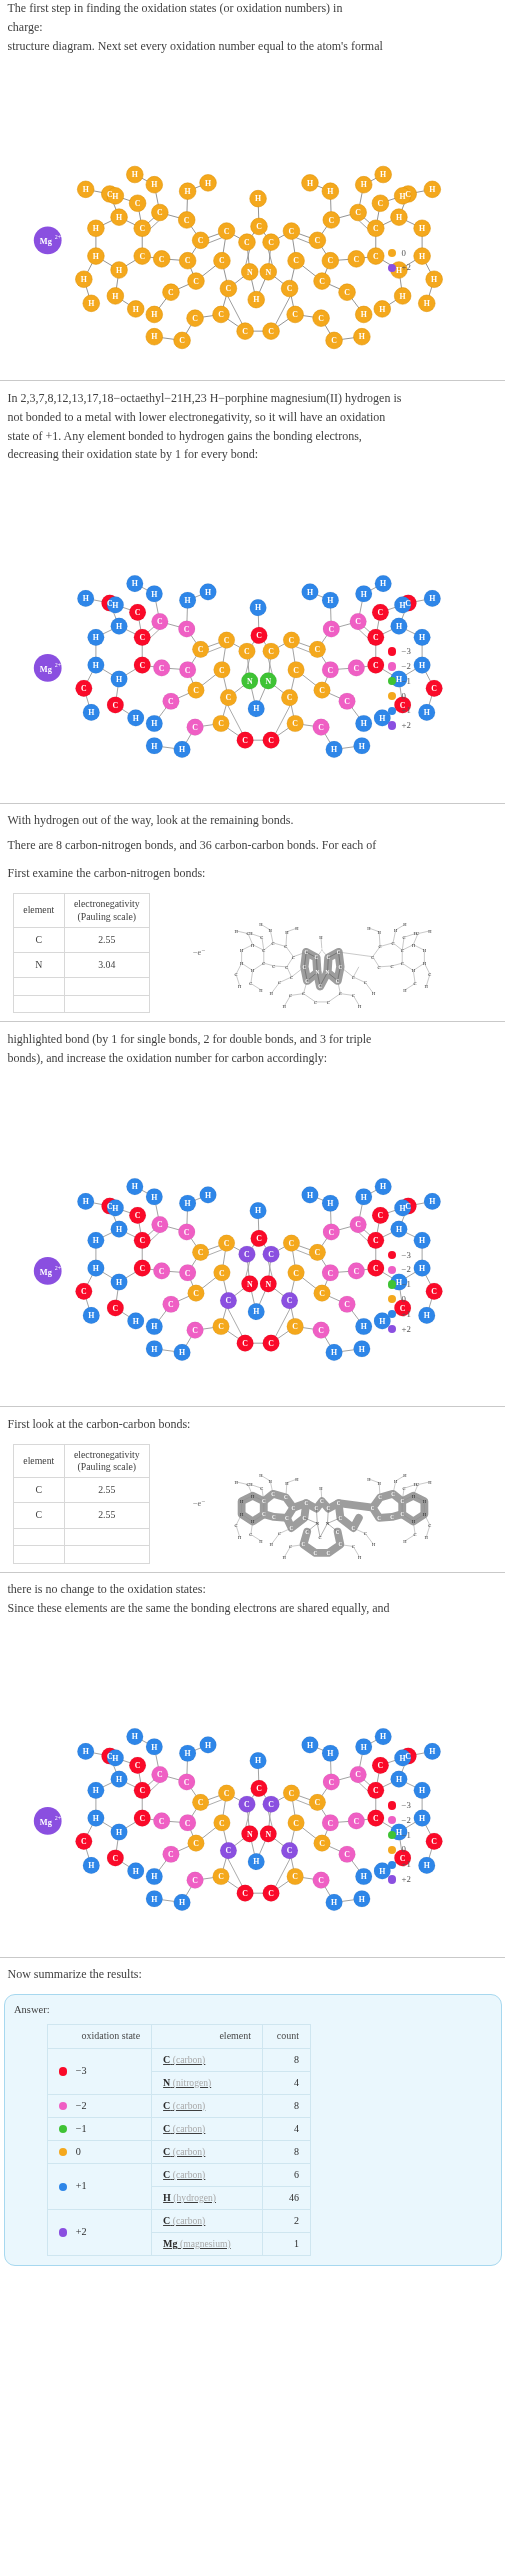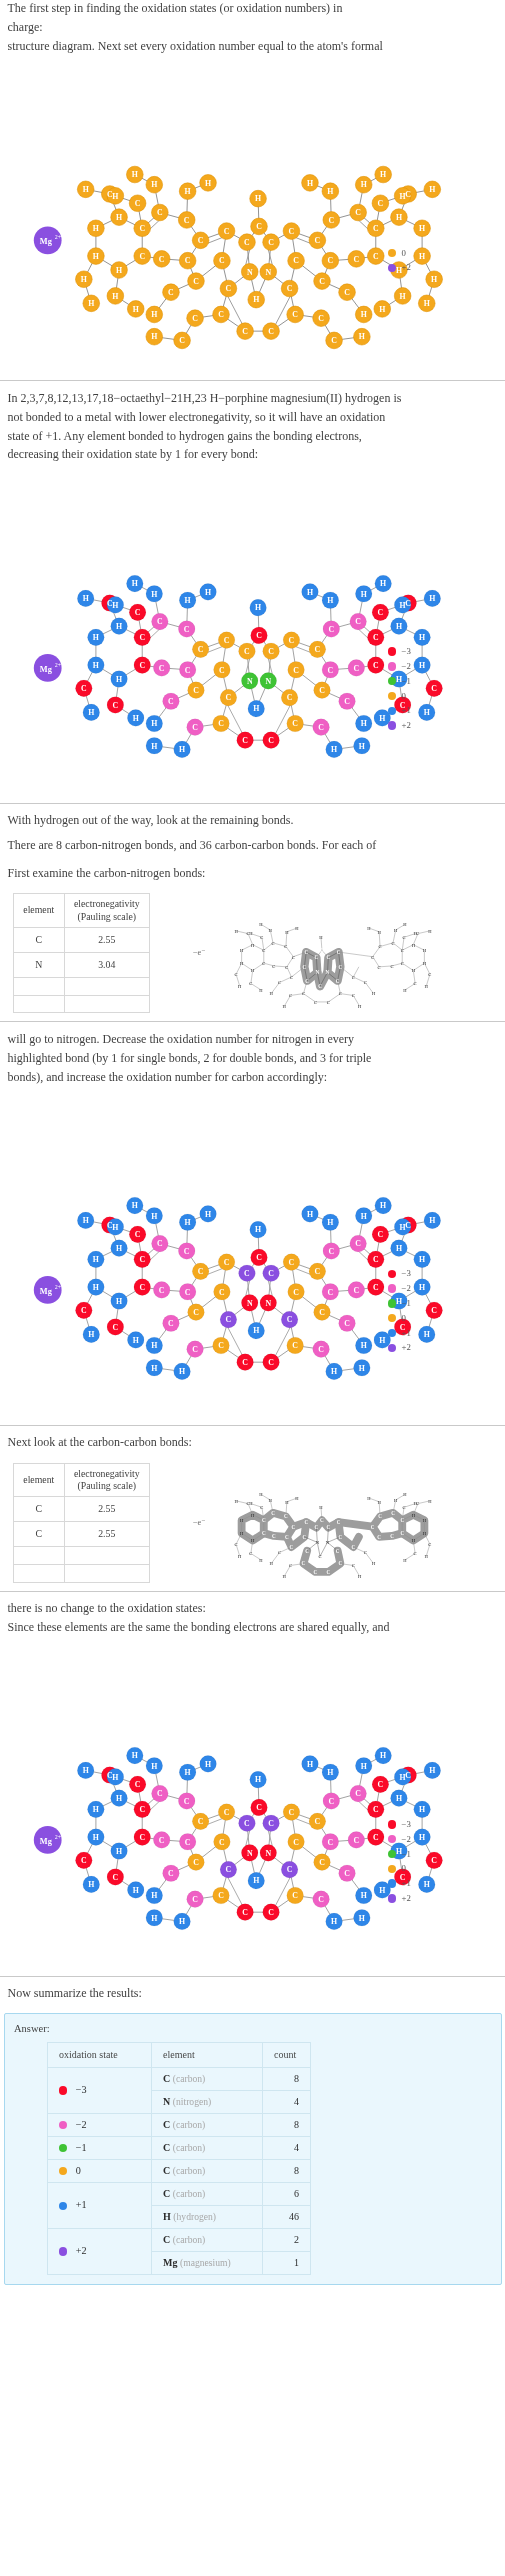--- a/index.html
+++ b/index.html
@@ -99,57 +99,57 @@
     font-size: 8.3px;
     color: #6a6a6a;
     margin-right: 1.9px;
     white-space: nowrap;
   }
 
   
   .answer-box {
     margin: 0 3.7px 5.6px 3.7px;
     border: 0.9px solid #a7d8ef;
-    border-radius: 2px;
+    border-radius: 11px;
     background: #eaf7fd;
     padding: 6.5px 7.4px 9.3px 7.4px;
   }
   .answer-title {
     font-size: 10.5px;
     color: #3f3f3f;
     margin-bottom: 6.5px;
     padding-left: 1.9px;
   }
   .answer-table {
     border-collapse: collapse;
     font-size: 10px;
     color: #3f3f3f;
     margin-left: 35px;
   }
   .answer-table th {
     border: 0.9px solid #cfe6f0;
     font-weight: normal;
     padding: 4.6px 11px;
     color: #4a4a4a;
-    text-align: left;
+    text-align: right;
   }
   .answer-table td {
     border: 0.9px solid #cfe6f0;
     padding: 3.7px 11px;
     vertical-align: middle;
   }
   .ox-cell {
     white-space: nowrap;
     width: 104px;
     padding-left: 11px !important;
   }
   .ox-inner { display: flex; align-items: center; gap: 8.3px; }
   .ox-dot { width: 8.3px; height: 8.3px; border-radius: 50%; display: inline-block; flex:0 0 auto;}
   .ox-val { font-size: 10.2px; color: #2e2e2e; }
-  .el-cell { width: 111px; }
+  .el-cell { width: 111px; text-decoration: underline; }
   .el-sym { font-weight: bold; color: #2b2b2b; font-size: 10px; }
   .el-name { color: #a8a8a8; font-size: 9.6px; }
   .count-cell { text-align: right; width: 48px; color: #2e2e2e; }
 </style>
 </head>
 <body>
 
 <div class="step">
   <p class="para">The first step in finding the oxidation states (or oxidation numbers) in</p>
   <p class="para">charge:</p>
@@ -752,21 +752,20 @@
             <text x="157" y="93">C</text>
         </g>
       </svg>
     </div>
   </div>
 </div>
 
 <hr class="sep">
 
 <div class="step">
-  <p class="para">will go to nitrogen. Decrease the oxidation number for nitrogen in every</p>
   <p class="para">highlighted bond (by 1 for single bonds, 2 for double bonds, and 3 for triple</p>
   <p class="para">bonds), and increase the oxidation number for carbon accordingly:</p>
 
   <div class="spacer10"></div>
 
   <div class="figwrap">
     <svg width="506" height="320" viewBox="0 0 546 345" style="font-size:11.3px">
       <g stroke="#9a9a9a" stroke-width="1" fill="none">
         <path d="M147 175 L122 163 M122 163 L97 175 M147 175 L147 205 M147 205 L122 220 M122 220 L97 205 M97 175 L97 205"></path>
         <path d="M399 175 L424 163 M424 163 L449 175 M399 175 L399 205 M399 205 L424 220 M424 220 L449 205 M449 175 L449 205"></path>
@@ -982,21 +981,21 @@
         <span class="legend-dot" style="background:#8a4fe0"></span>
         <span class="legend-label">+2</span>
       </div>
     </div>
   </div>
 </div>
 
 <hr class="sep">
 
 <div class="step">
-  <p class="para">Next look at the carbon-carbon bonds:</p>
+  <p class="para">First look at the carbon-carbon bonds:</p>
   <div class="spacer10"></div>
 
   <div class="entable-block">
     <table class="entable">
       <tbody>
           <tr>
         <th>element</th>
         <th>
           <div>electronegativity</div>
           <div>(Pauling scale)</div>

